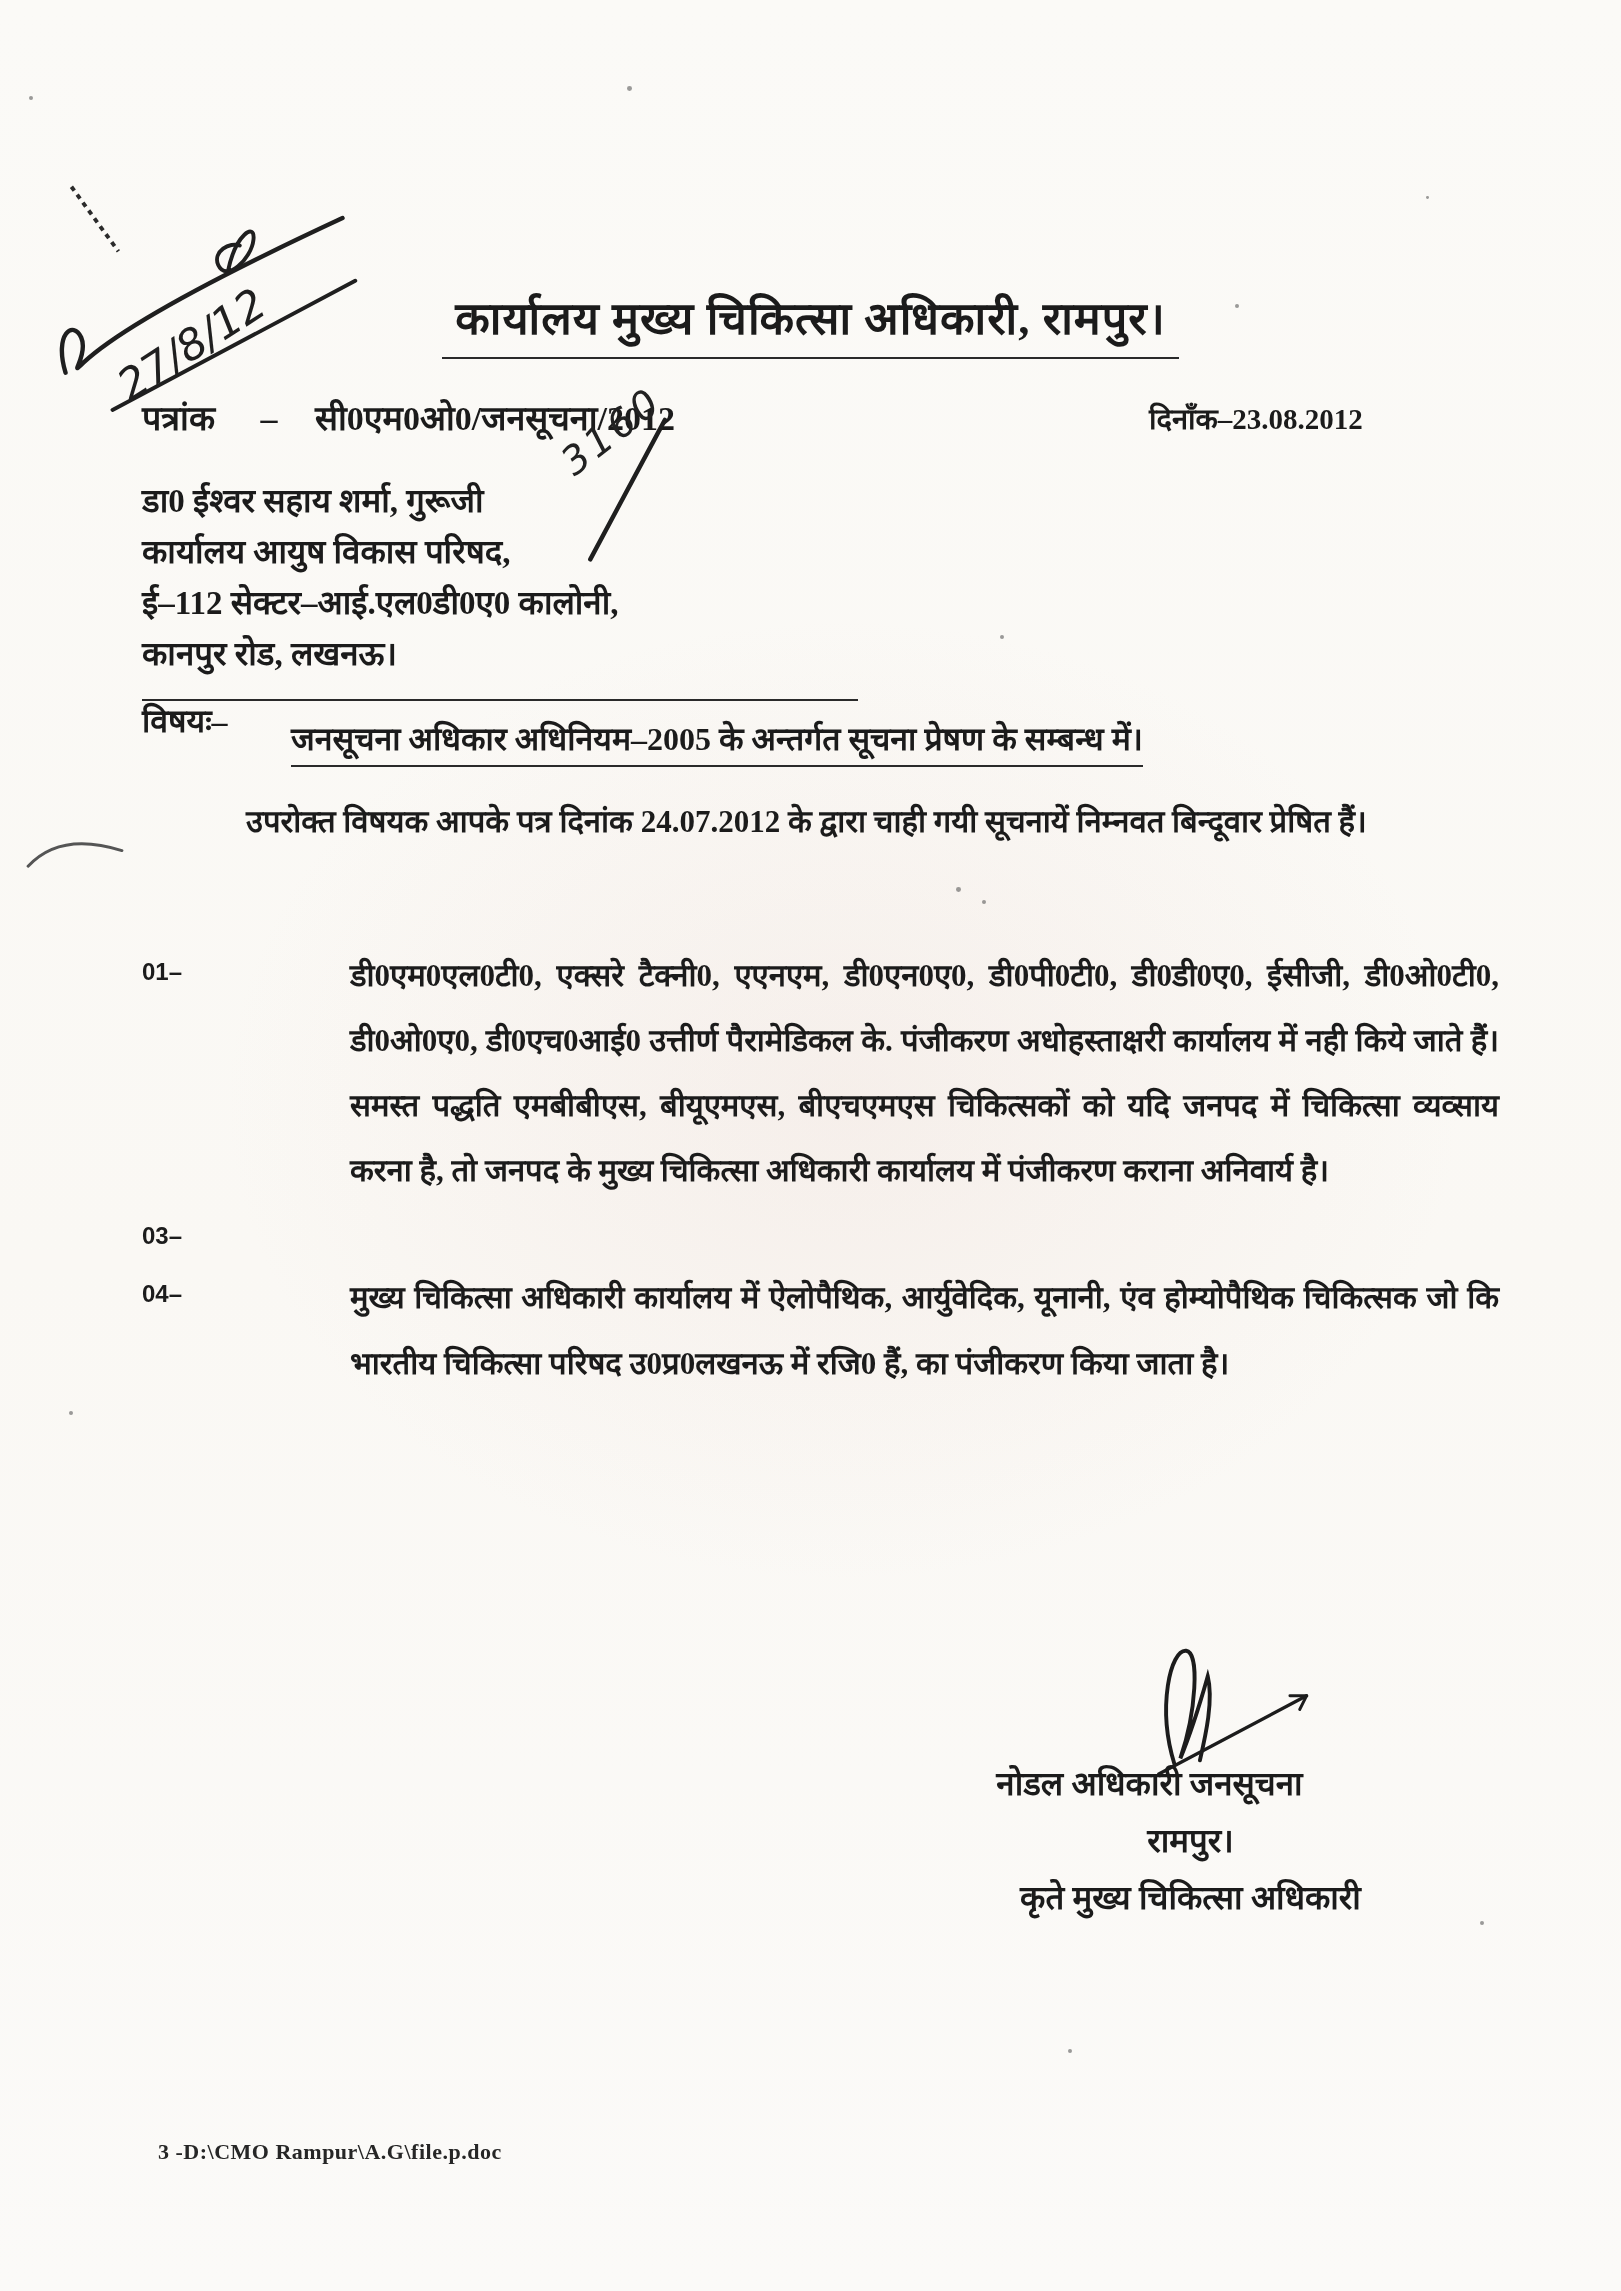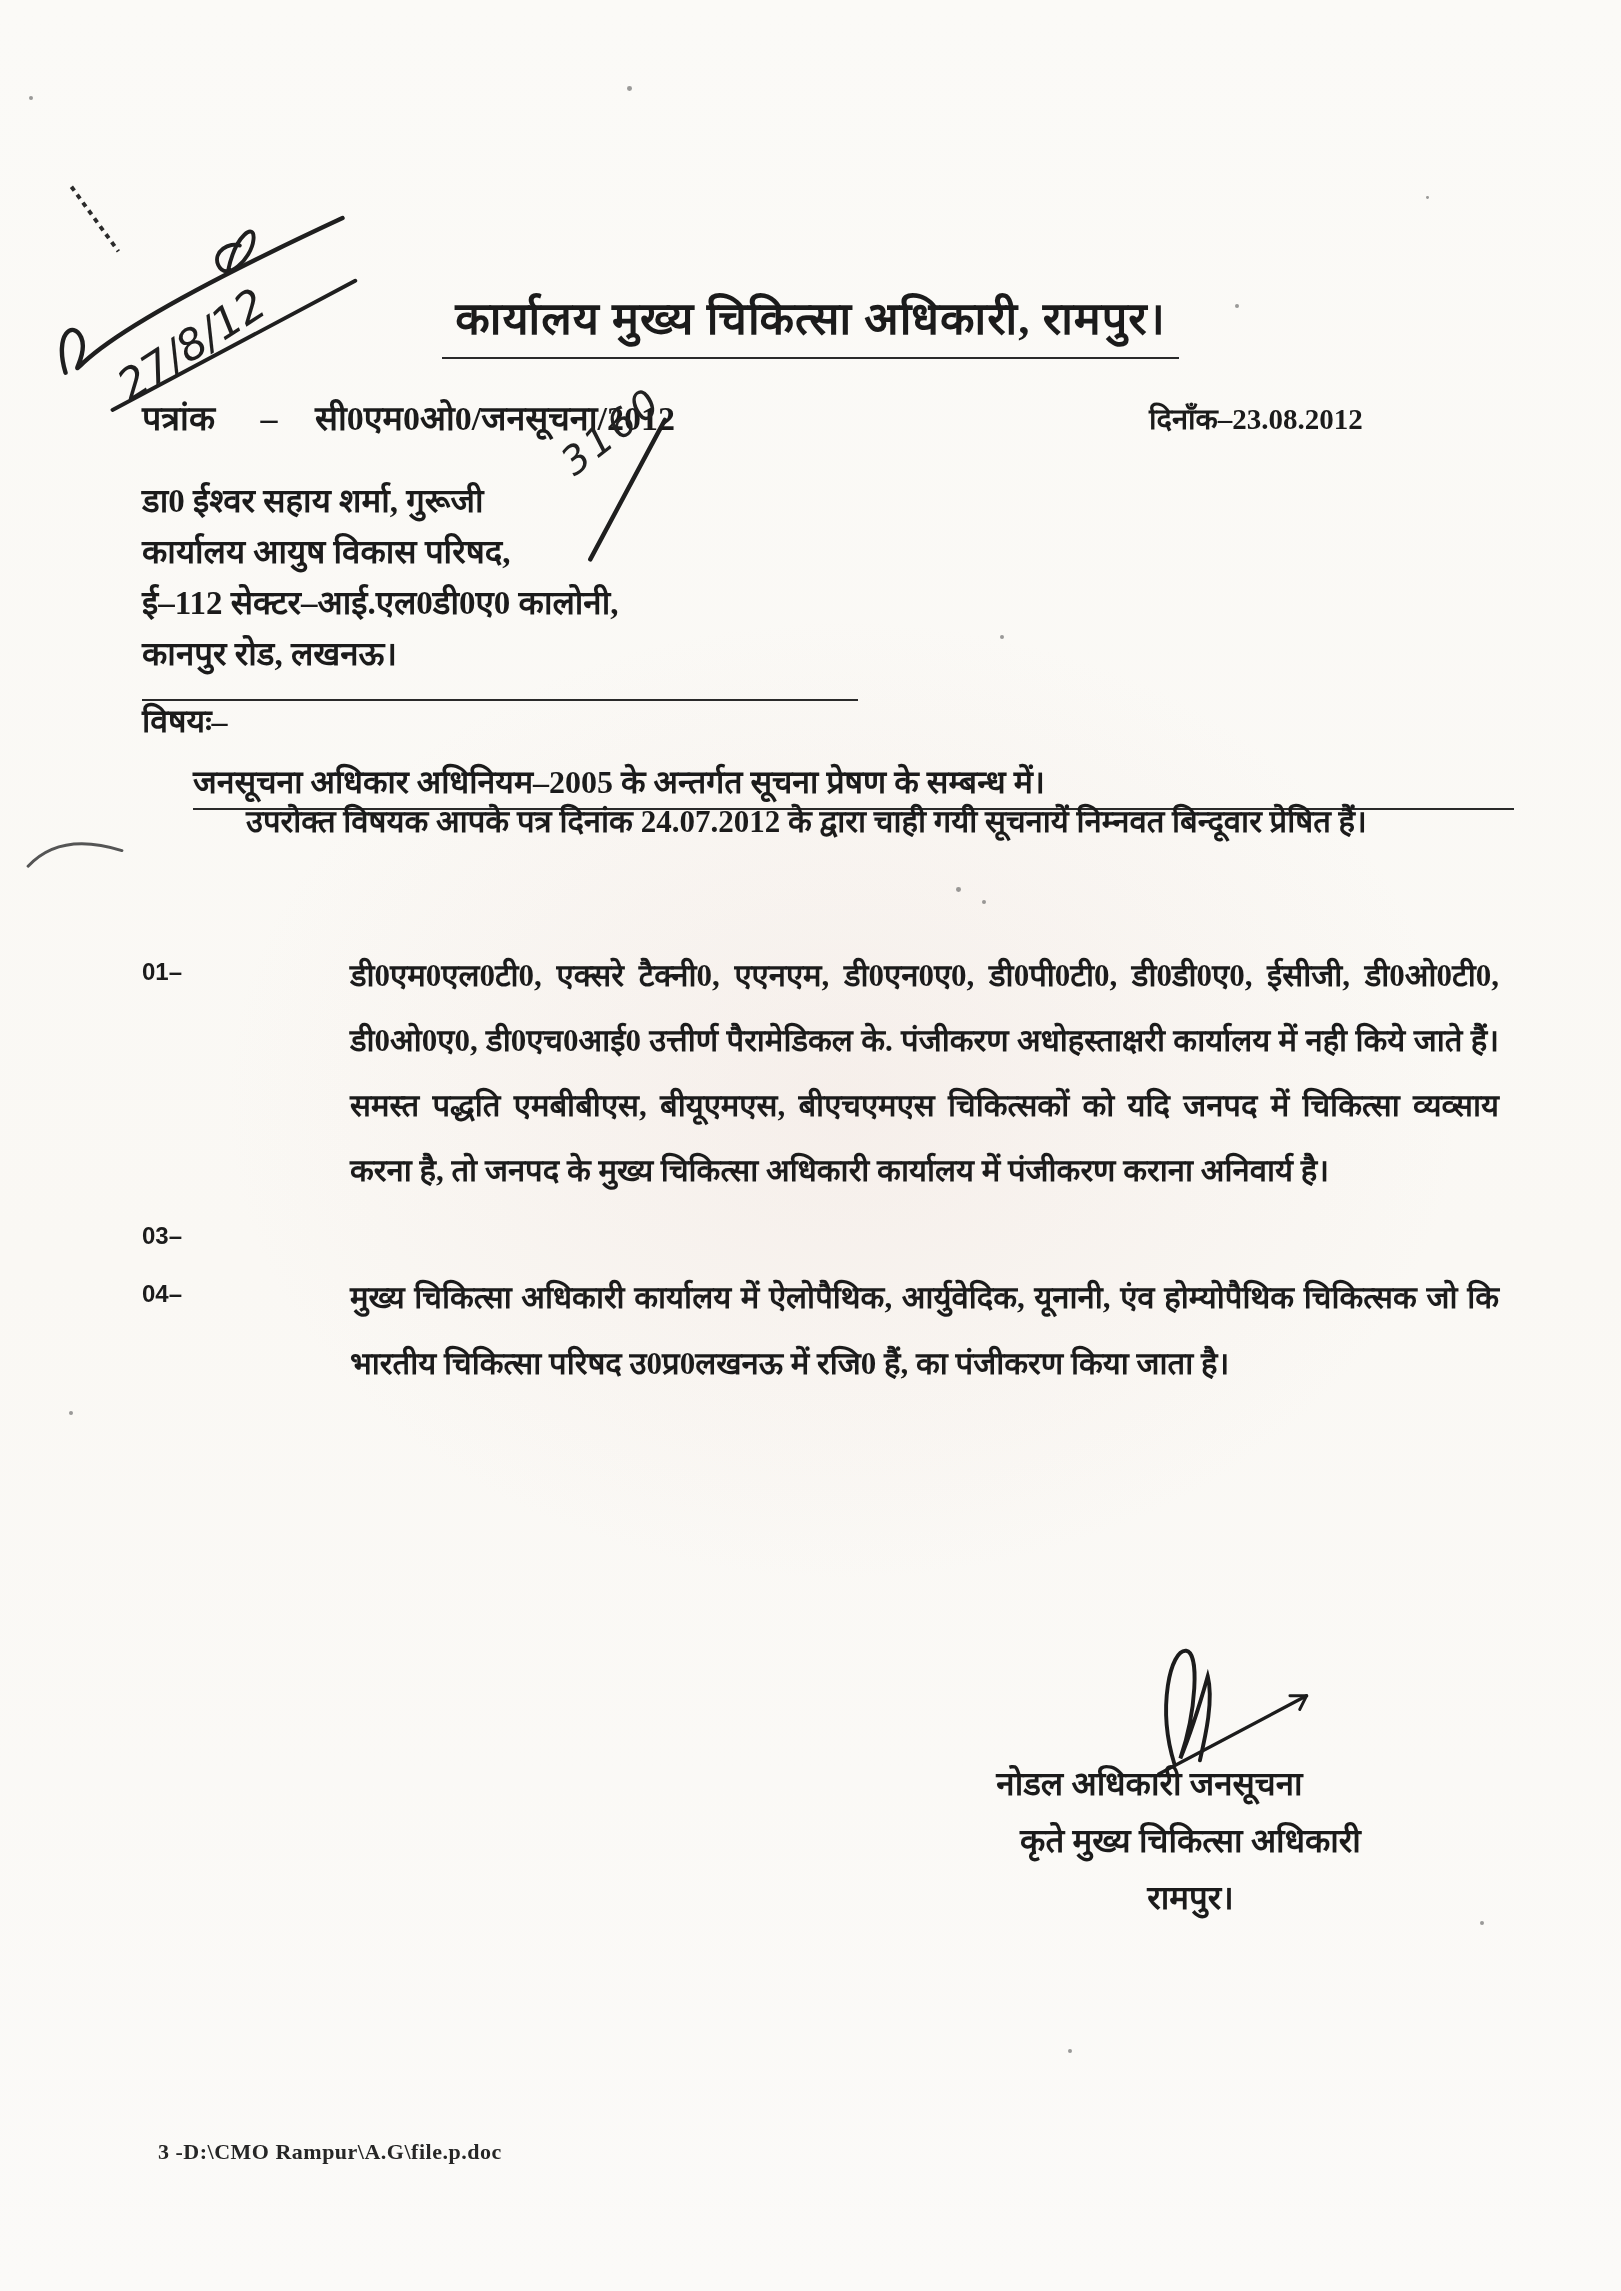--- a/index.html
+++ b/index.html
@@ -76,21 +76,20 @@
     width: 716px;
   }
 
   .subject-row {
     position: absolute;
     top: 698px;
     left: 142px;
     width: 1372px;
     font-size: 32px;
     display: flex;
-    flex-direction: column;
   }
   .subject-label { width: 98px; flex-shrink: 0; }
   .subject-text {
     border-bottom: 2.9px solid #2a2a2a;
     padding-bottom: 5.9px;
     margin-left: 51px;
     white-space: nowrap;
     margin-top: 18px;
   }
 
@@ -203,22 +202,22 @@
   </div>
 
   <svg class="svg-mark" style="top:1639px; left:1106px;" width="225" height="142" viewBox="0 0 230 145">
     <path d="M70,128 C52,70 66,10 82,12 C96,14 92,75 76,122 C90,88 100,52 104,38 C110,62 102,98 96,124" stroke="#1c1c1c" stroke-width="4" fill="none" stroke-linecap="round"></path>
     <path d="M54,138 L205,58" stroke="#1c1c1c" stroke-width="3.5" fill="none" stroke-linecap="round"></path>
     <path d="M205,58 L188,58 M205,58 L198,72" stroke="#1c1c1c" stroke-width="3" fill="none" stroke-linecap="round"></path>
   </svg>
 
   <div class="signoff devnagari">
     <div class="l1">नोडल अधिकारी जनसूचना</div>
+    <div>रामपुर।</div>
     <div>कृते मुख्य चिकित्सा अधिकारी</div>
-    <div>रामपुर।</div>
   </div>
 
   <div class="footer">3 -D:\CMO Rampur\A.G\file.p.doc</div>
 
   <div class="speck" style="top:86px; left:627px; width:4.9px; height:4.9px;"></div>
   <div class="speck" style="top:96px; left:29px; width:3.9px; height:3.9px;"></div>
   <div class="speck" style="top:304px; left:1235px; width:3.9px; height:3.9px;"></div>
   <div class="speck" style="top:196px; left:1426px; width:2.9px; height:2.9px;"></div>
   <div class="speck" style="top:635px; left:1000px; width:3.9px; height:3.9px;"></div>
   <div class="speck" style="top:887px; left:956px; width:4.9px; height:4.9px;"></div>

